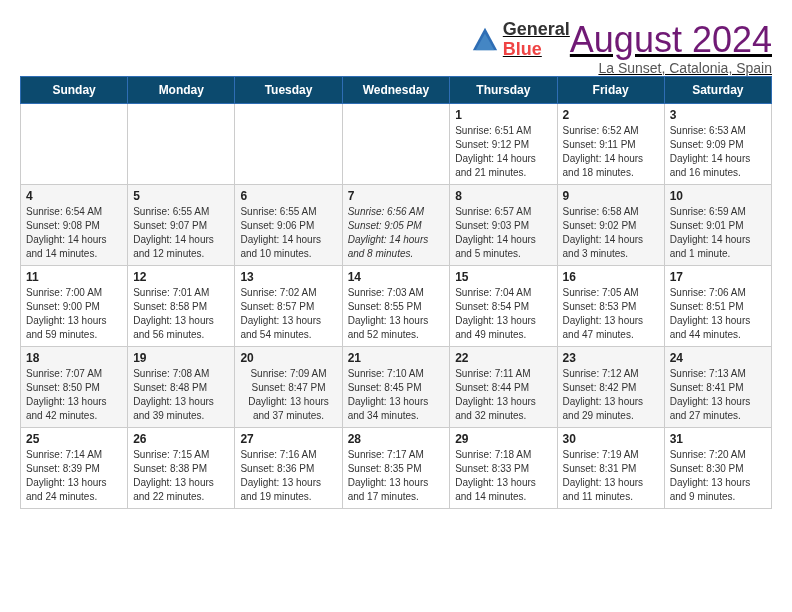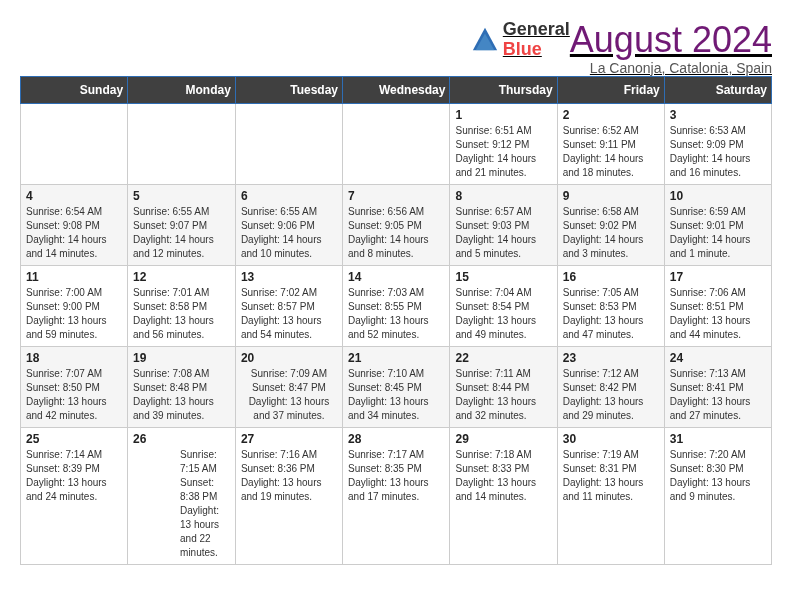--- a/index.html
+++ b/index.html
@@ -45,24 +45,24 @@
     .subtitle {
       font-size: 14px;
       color: #555;
     }
     .calendar {
       width: 100%;
       border-collapse: collapse;
       font-size: 10.5px;
     }
     .calendar thead tr th {
-      background-color: #404040;
+      background-color: #0c4a6e;
       color: #fff;
       padding: 6px 4px;
-      text-align: right;
+      text-align: center;
       font-size: 12px;
       font-weight: 600;
       border: 1px solid #2e6db4;
     }
     .calendar tbody tr td {
       border: 1px solid #ccc;
       padding: 4px 5px;
       vertical-align: top;
       width: 108px;
       min-height: 80px;
@@ -94,21 +94,21 @@
       <polygon points="15,2 28,26 2,26" fill="#2e6db4"></polygon>
       <polygon points="15,8 25,26 5,26" fill="#5a9fd4" opacity="0.5"></polygon>
     </svg>
     <div class="logo-text">
       <div class="logo-general">General</div>
       <div class="logo-blue">Blue</div>
     </div>
   </div>
   <div class="title-area">
     <div class="month-title">August 2024</div>
-    <div class="subtitle">La Canonja, Catalonia, Spain</div>
+    <div class="subtitle">La Sunset, Catalonia, Spain</div>
   </div>
 </div>
 
 <table class="calendar">
   <thead>
     <tr>
     <th>Sunday</th>
         <th>Monday</th>
         <th>Tuesday</th>
         <th>Wednesday</th>
@@ -162,21 +162,21 @@
         </td>
         <td>
           <span class="day-number">6</span>
           <div class="day-info" style="white-space: pre-line;">Sunrise: 6:55 AM
 Sunset: 9:06 PM
 Daylight: 14 hours
 and 10 minutes.</div>
         </td>
         <td>
           <span class="day-number">7</span>
-          <div class="day-info" style="white-space: pre-line;">Sunrise: 6:56 AM
+          <div class="day-info" style="white-space: pre-line; font-style: italic;">Sunrise: 6:56 AM
 Sunset: 9:05 PM
 Daylight: 14 hours
 and 8 minutes.</div>
         </td>
         <td>
           <span class="day-number">8</span>
           <div class="day-info" style="white-space: pre-line;">Sunrise: 6:57 AM
 Sunset: 9:03 PM
 Daylight: 14 hours
 and 5 minutes.</div>
@@ -301,21 +301,21 @@
       <tr>
         <td>
           <span class="day-number">25</span>
           <div class="day-info" style="white-space: pre-line;">Sunrise: 7:14 AM
 Sunset: 8:39 PM
 Daylight: 13 hours
 and 24 minutes.</div>
         </td>
         <td>
           <span class="day-number">26</span>
-          <div class="day-info" style="white-space: pre-line; margin-left: 47px;">Sunrise: 7:15 AM
+          <div class="day-info" style="white-space: pre-line;">Sunrise: 7:15 AM
 Sunset: 8:38 PM
 Daylight: 13 hours
 and 22 minutes.</div>
         </td>
         <td>
           <span class="day-number">27</span>
           <div class="day-info" style="white-space: pre-line;">Sunrise: 7:16 AM
 Sunset: 8:36 PM
 Daylight: 13 hours
 and 19 minutes.</div>

